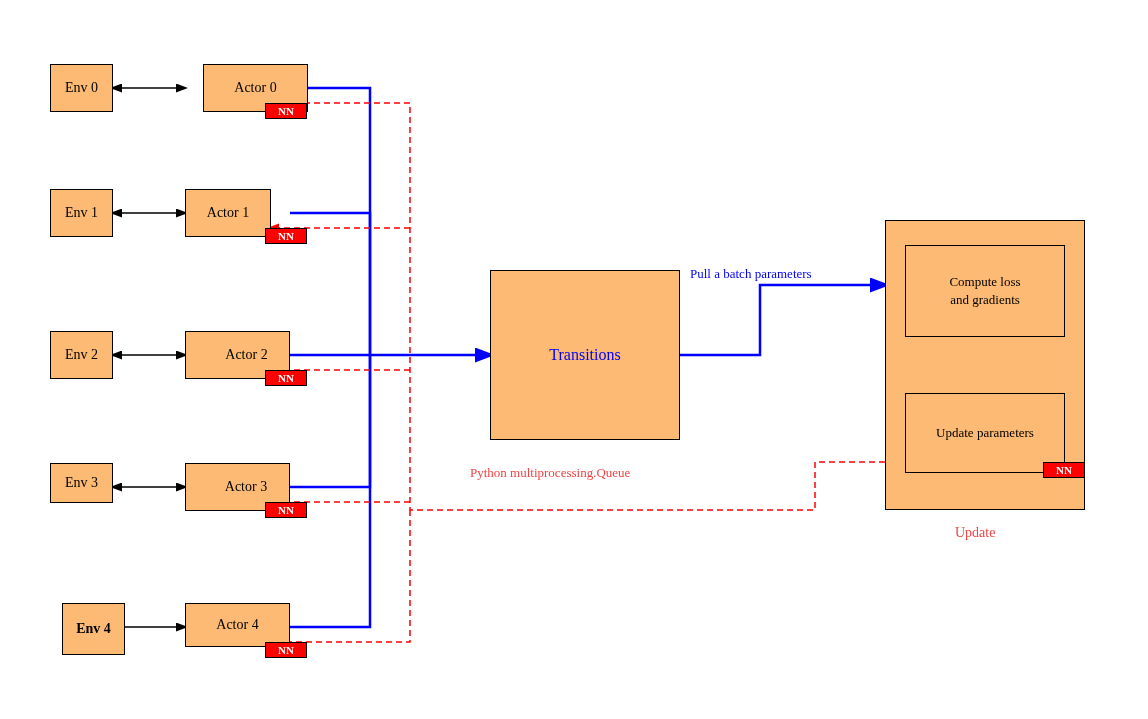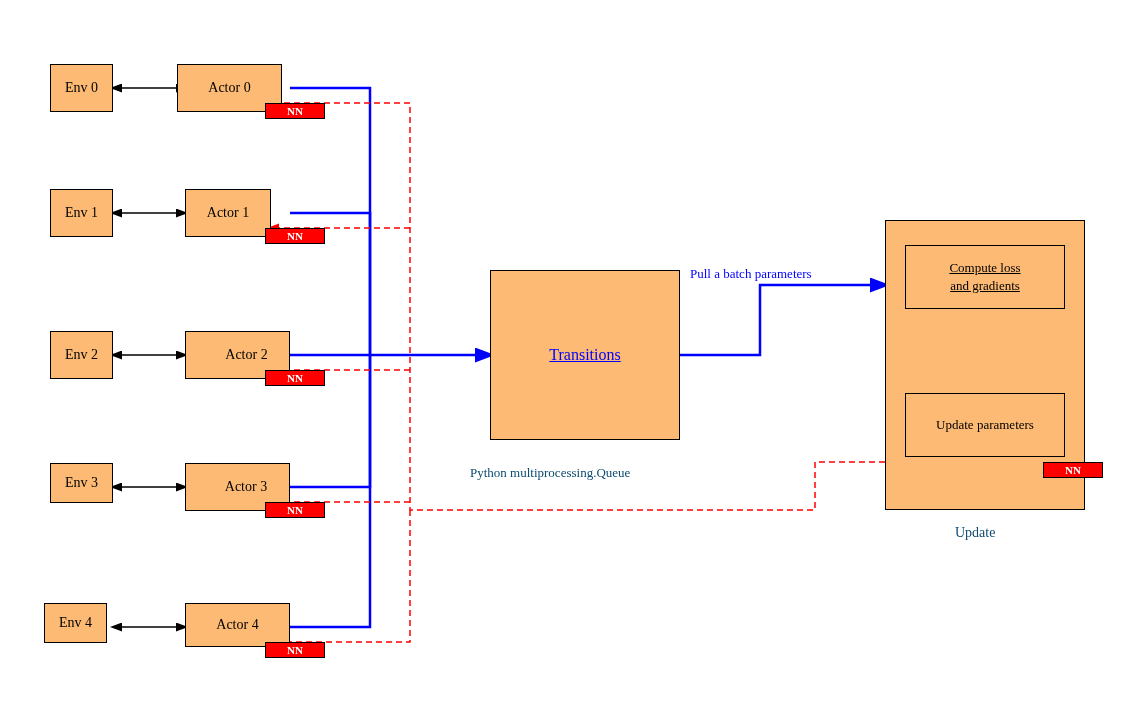--- a/index.html
+++ b/index.html
@@ -24,27 +24,27 @@
       align-items: center;
       justify-content: center;
       font-size: 14px;
     }
     .nn-badge {
       position: absolute;
       background: red;
       color: #fff;
       font-size: 11px;
       font-weight: bold;
-      padding: 1px 21px;
+      padding: 1px 12px;
       border: 1px solid #000;
     }
     .label {
       position: absolute;
       font-size: 13px;
-      color: #0c4a6e;
+      color: #ef4444;
     }
     .blue-label {
       position: absolute;
       font-size: 13px;
       color: #00f;
     }
     svg.arrows {
       position: absolute;
       top: 0; left: 0;
       width: 1148px;
@@ -107,49 +107,49 @@
     <polyline points="410,228 270,228" stroke="red" stroke-width="1.5" fill="none" stroke-dasharray="6,4" marker-end="url(#arrowRed)"></polyline>
     <polyline points="410,370 270,370" stroke="red" stroke-width="1.5" fill="none" stroke-dasharray="6,4" marker-end="url(#arrowRed)"></polyline>
     <polyline points="410,502 270,502" stroke="red" stroke-width="1.5" fill="none" stroke-dasharray="6,4" marker-end="url(#arrowRed)"></polyline>
     <polyline points="410,510 410,642 270,642" stroke="red" stroke-width="1.5" fill="none" stroke-dasharray="6,4" marker-end="url(#arrowRed)"></polyline>
   </svg>
 
   <div class="box" style="left:50px; top:64px; width:63px; height:48px;">Env 0</div>
   <div class="box" style="left:50px; top:189px; width:63px; height:48px;">Env 1</div>
   <div class="box" style="left:50px; top:331px; width:63px; height:48px;">Env 2</div>
   <div class="box" style="left:50px; top:463px; width:63px; height:40px;">Env 3</div>
-  <div class="box" style="left:44px; top:603px; width:63px; height:40px;">Env 4</div>
+  <div class="box" style="left:62px; top:603px; width:63px; height:52px;font-weight:bold;">Env 4</div>
 
-  <div class="box" style="left:177px; top:64px; width:105px; height:48px; font-size:14px;">Actor 0</div>
+  <div class="box" style="left:203px; top:64px; width:105px; height:48px; font-size:14px;">Actor 0</div>
   <div class="box" style="left:185px; top:189px; width:86px; height:48px; font-size:14px;">Actor 1</div>
   <div class="box" style="left:185px; top:331px; width:105px; height:48px; font-size:14px;padding-left:18px;">Actor 2</div>
   <div class="box" style="left:185px; top:463px; width:105px; height:48px; font-size:14px;padding-left:17px;">Actor 3</div>
   <div class="box" style="left:185px; top:603px; width:105px; height:44px; font-size:14px;">Actor 4</div>
 
   <div class="nn-badge" style="left:265px; top:103px;">NN</div>
   <div class="nn-badge" style="left:265px; top:228px;">NN</div>
   <div class="nn-badge" style="left:265px; top:370px;">NN</div>
   <div class="nn-badge" style="left:265px; top:502px;">NN</div>
   <div class="nn-badge" style="left:265px; top:642px;">NN</div>
 
   <div class="box" style="left:490px; top:270px; width:190px; height:170px; font-size:16px; color:#00f; border:1.5px solid #000;">
-    <span style="color:#00f;text-decoration:underline;">Transitions</span>
+    <span style="color:#00f;">Transitions</span>
   </div>
 
   <div class="label" style="left:470px; top:465px; font-size:13px;">Python multiprocessing.Queue</div>
 
   <div class="blue-label" style="left:690px; top:266px;">Pull a batch parameters</div>
 
   <div class="box" style="left:885px; top:220px; width:200px; height:290px; border:1.5px solid #000; display:block;">
   </div>
 
-  <div class="box" style="left:905px; top:245px; width:160px; height:64px; font-size:13px; text-align:center; line-height:1.4;text-decoration:underline;">
+  <div class="box" style="left:905px; top:245px; width:160px; height:92px; font-size:13px; text-align:center; line-height:1.4;">
     <span style="text-align:center;">Compute loss<br>and gradients</span>
   </div>
 
-  <div class="box" style="left:905px; top:393px; width:160px; height:64px; font-size:13px; text-align:center;">
+  <div class="box" style="left:905px; top:393px; width:160px; height:80px; font-size:13px; text-align:center;">
     <span>Update parameters</span>
   </div>
 
   <div class="nn-badge" style="left:1043px; top:462px;">NN</div>
 
   <div class="label" style="left:955px; top:525px; font-size:14px;">Update</div>
 </div>
 
 </body></html>

